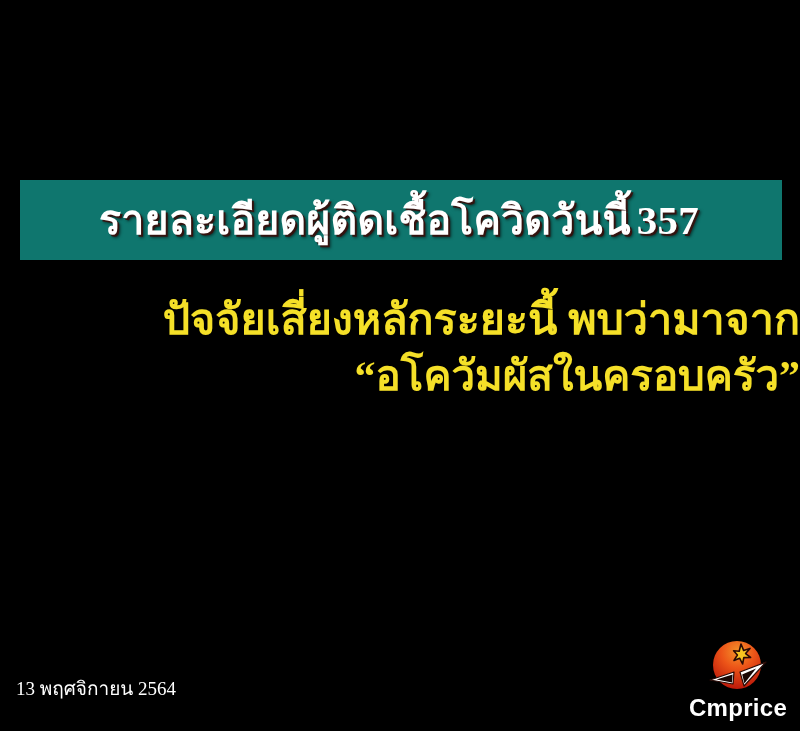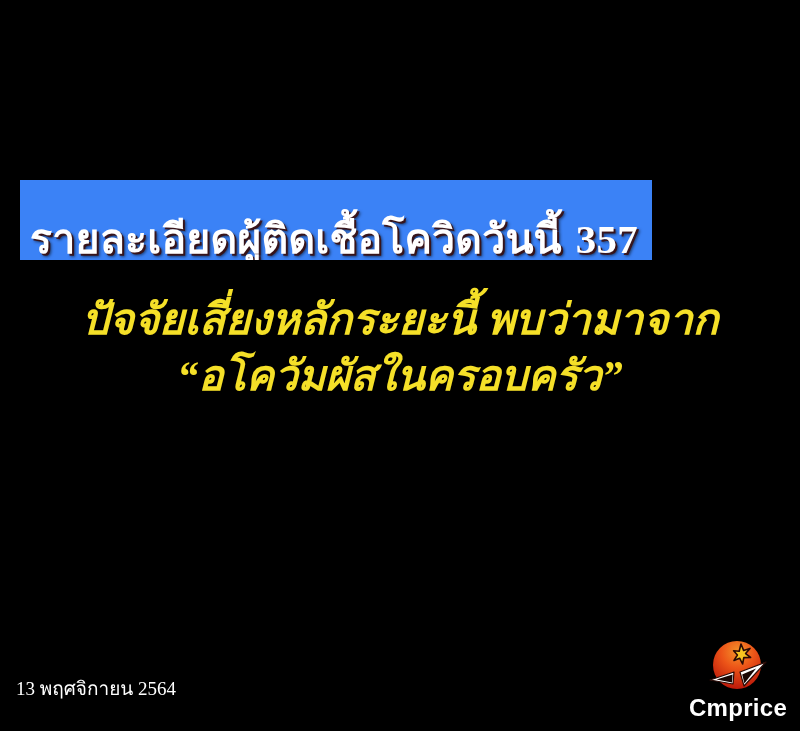--- a/index.html
+++ b/index.html
@@ -18,53 +18,52 @@
     width: 800px;
     height: 731px;
     background: #000000;
   }
 
   
   .headline-banner {
     position: absolute;
     left: 20px;
     top: 180px;
-    width: 632px;
+    width: 762px;
     height: 80px;
-    background: #3b82f6;
+    background: #0f766e;
     display: flex;
-    align-items: flex-end;
+    align-items: center;
     justify-content: center;
     overflow: hidden;
   }
   .headline-text {
     color: #FFFFFF;
     font-family: "Liberation Serif", "DejaVu Serif", serif;
     font-size: 41px;
     font-weight: 700;
     line-height: 1;
     white-space: nowrap;
     letter-spacing: 0.2px;
     text-shadow:
        2px 2px 0 rgba(60,12,8,0.85),
        3px 3px 3px rgba(0,0,0,0.55);
   }
   .headline-count {
-    padding-left: 14px;
+    padding-left: 6px;
     padding-right: 4px;
   }
 
   
   .subhead {
     position: absolute;
     left: 0;
     top: 292px;
     width: 800px;
-    text-align: center;
-    font-style: italic;
+    text-align: right;
   }
   .subhead-line {
     color: #F5E028;
     font-family: "Liberation Serif", "DejaVu Serif", serif;
     font-size: 43px;
     font-weight: 700;
     line-height: 1.32;
     white-space: nowrap;
   }
   .subhead-line.quote-line {

